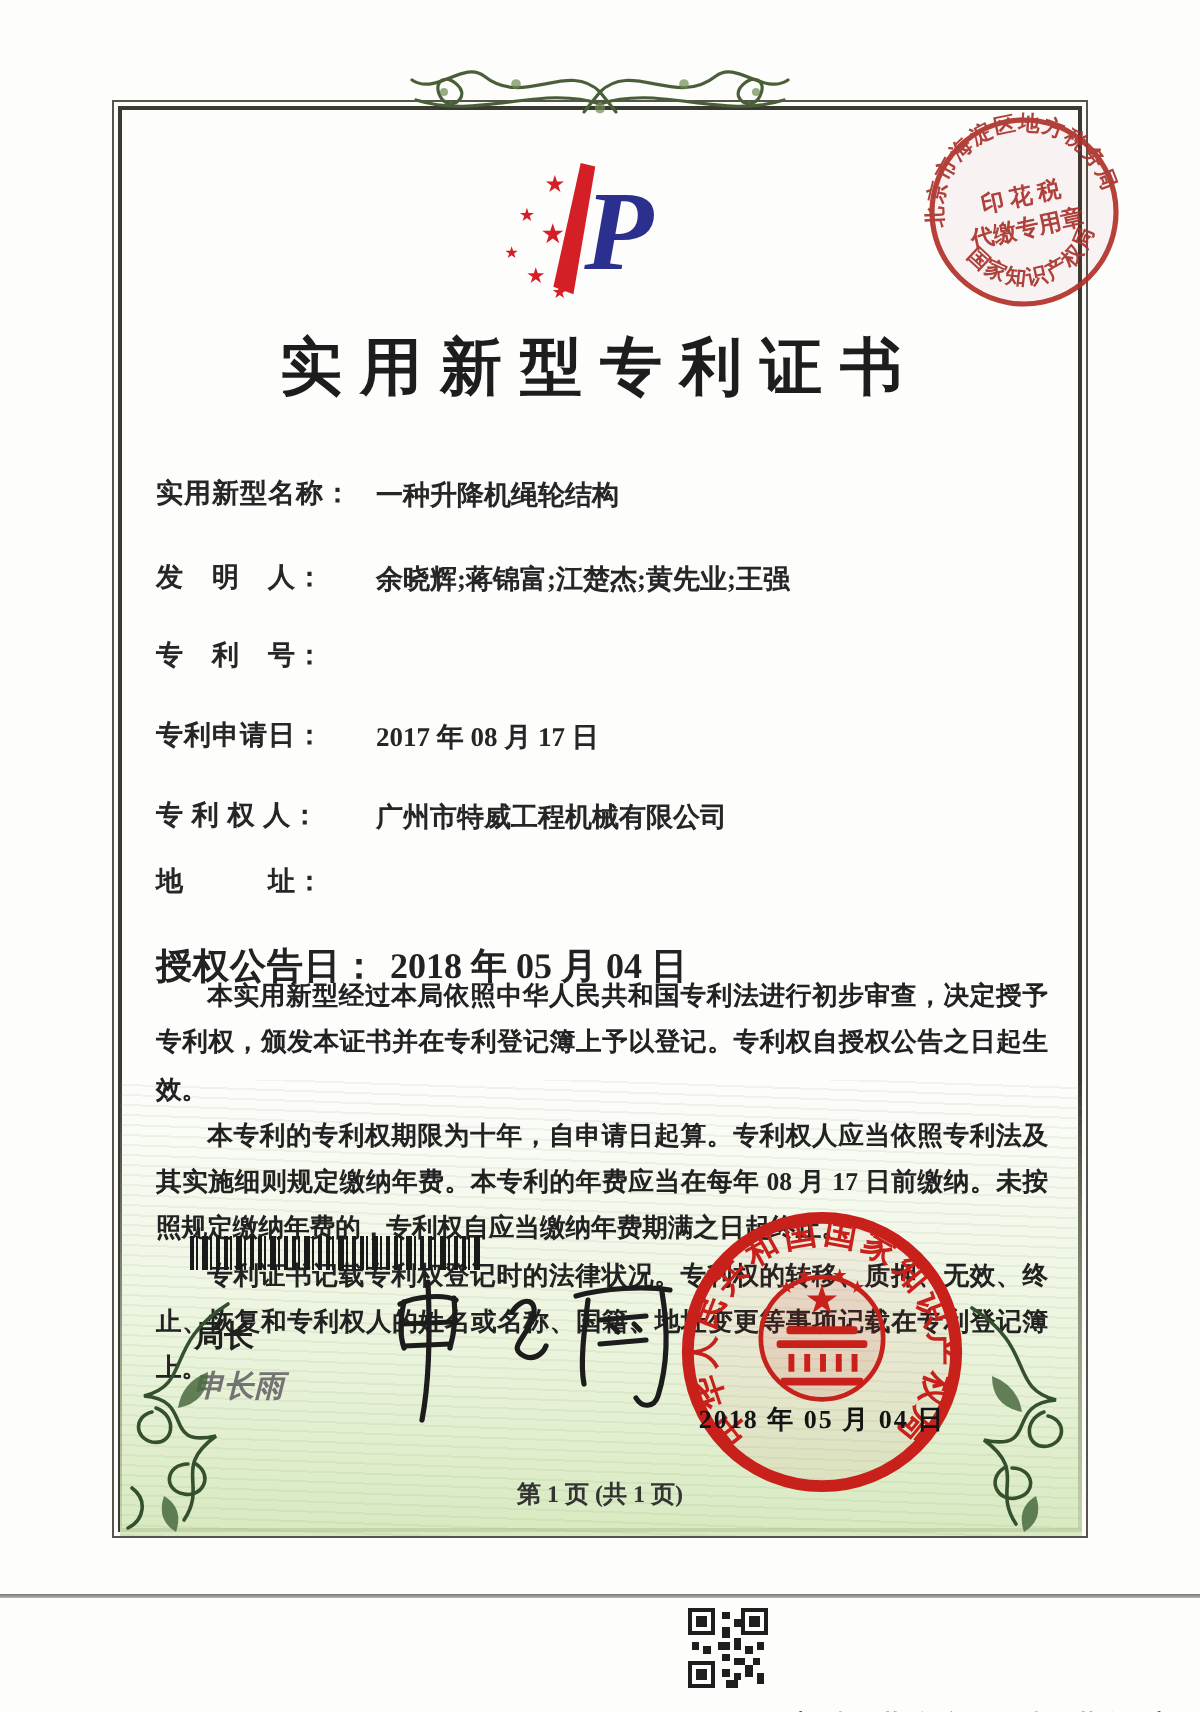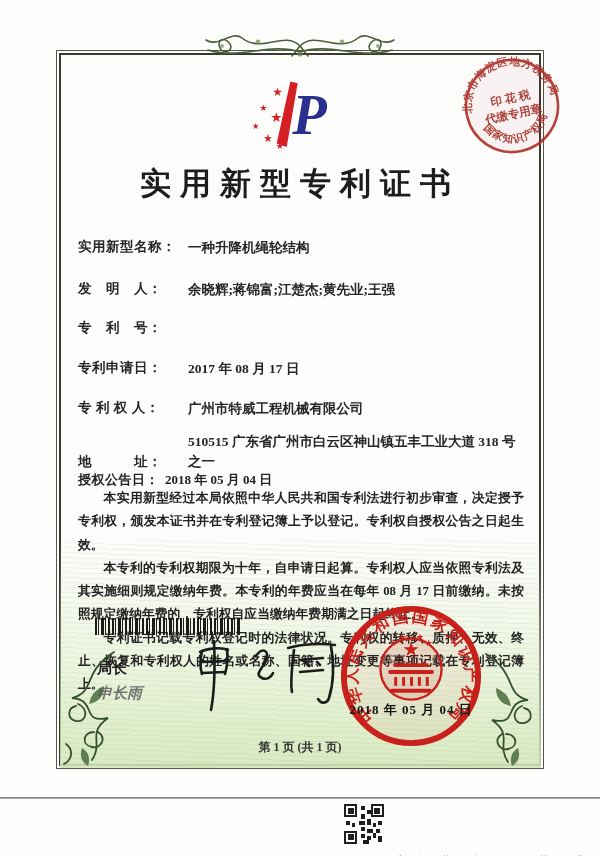--- a/index.html
+++ b/index.html
@@ -29,21 +29,21 @@
   .field-row { display:flex; align-items:flex-start; margin-bottom:0; font-weight:bold; font-size:13.5px; color:#262626; }
   .field-label { width:110px; flex:0 0 110px; letter-spacing:0.5px; }
   .field-value { max-width:336px; line-height:1.45; }
   .r-name { position:absolute; top:0; left:0; right:0; }
   .r-inventor { position:absolute; top:42px; left:0; right:0; }
   .r-patentno { position:absolute; top:81px; left:0; right:0; }
   .r-filing { position:absolute; top:121px; left:0; right:0; }
   .r-patentee { position:absolute; top:161px; left:0; right:0; }
   .r-address { position:absolute; top:194px; left:0; right:0;align-items:flex-end; }
   .r-grant { position:absolute; top:233px; left:0; right:0; display:flex; }
-  .grant-group { display:flex; font-weight:bold; font-size:13px; }
+  .grant-group { display:flex; font-weight:bold; font-size:18px; }
   .grant-group.second { margin-left:30px; }
   .grant-group .glabel { letter-spacing:0.5px; }
   .grant-group .gvalue { margin-left:6px; }
 
   .body-text { position:absolute; left:78px; top:487px; width:446px; font-size:12.8px; line-height:1.82; text-align:justify; color:#222; font-weight:bold; }
   .body-text p { text-indent:2em; margin:0; }
 
   .barcode { position:absolute; left:95px; top:618px; width:146px; height:17px;
     background:repeating-linear-gradient(90deg,#1a1a1a 0 2px,transparent 2px 3px,#1a1a1a 3px 4px,transparent 4px 6px,#1a1a1a 6px 9px,transparent 9px 10px,#1a1a1a 10px 11px,transparent 11px 13px,#1a1a1a 13px 15px,transparent 15px 17px);
   }
@@ -135,21 +135,20 @@
     <div class="field-row r-filing">
       <span class="field-label">专利申请日：</span>
       <span class="field-value">2017 年 08 月 17 日</span>
     </div>
     <div class="field-row r-patentee">
       <span class="field-label">专 利 权 人：</span>
       <span class="field-value">广州市特威工程机械有限公司</span>
     </div>
     <div class="field-row r-address">
       <span class="field-label">地　　　址：</span>
-      <span class="field-value">510515 广东省广州市白云区神山镇五丰工业大道 318 号之一</span>
     </div>
     <div class="r-grant">
       <div class="grant-group">
         <span class="glabel">授权公告日：</span>
         <span class="gvalue">2018 年 05 月 04 日</span>
       </div>
     </div>
   </div>
 
   <div class="body-text">

